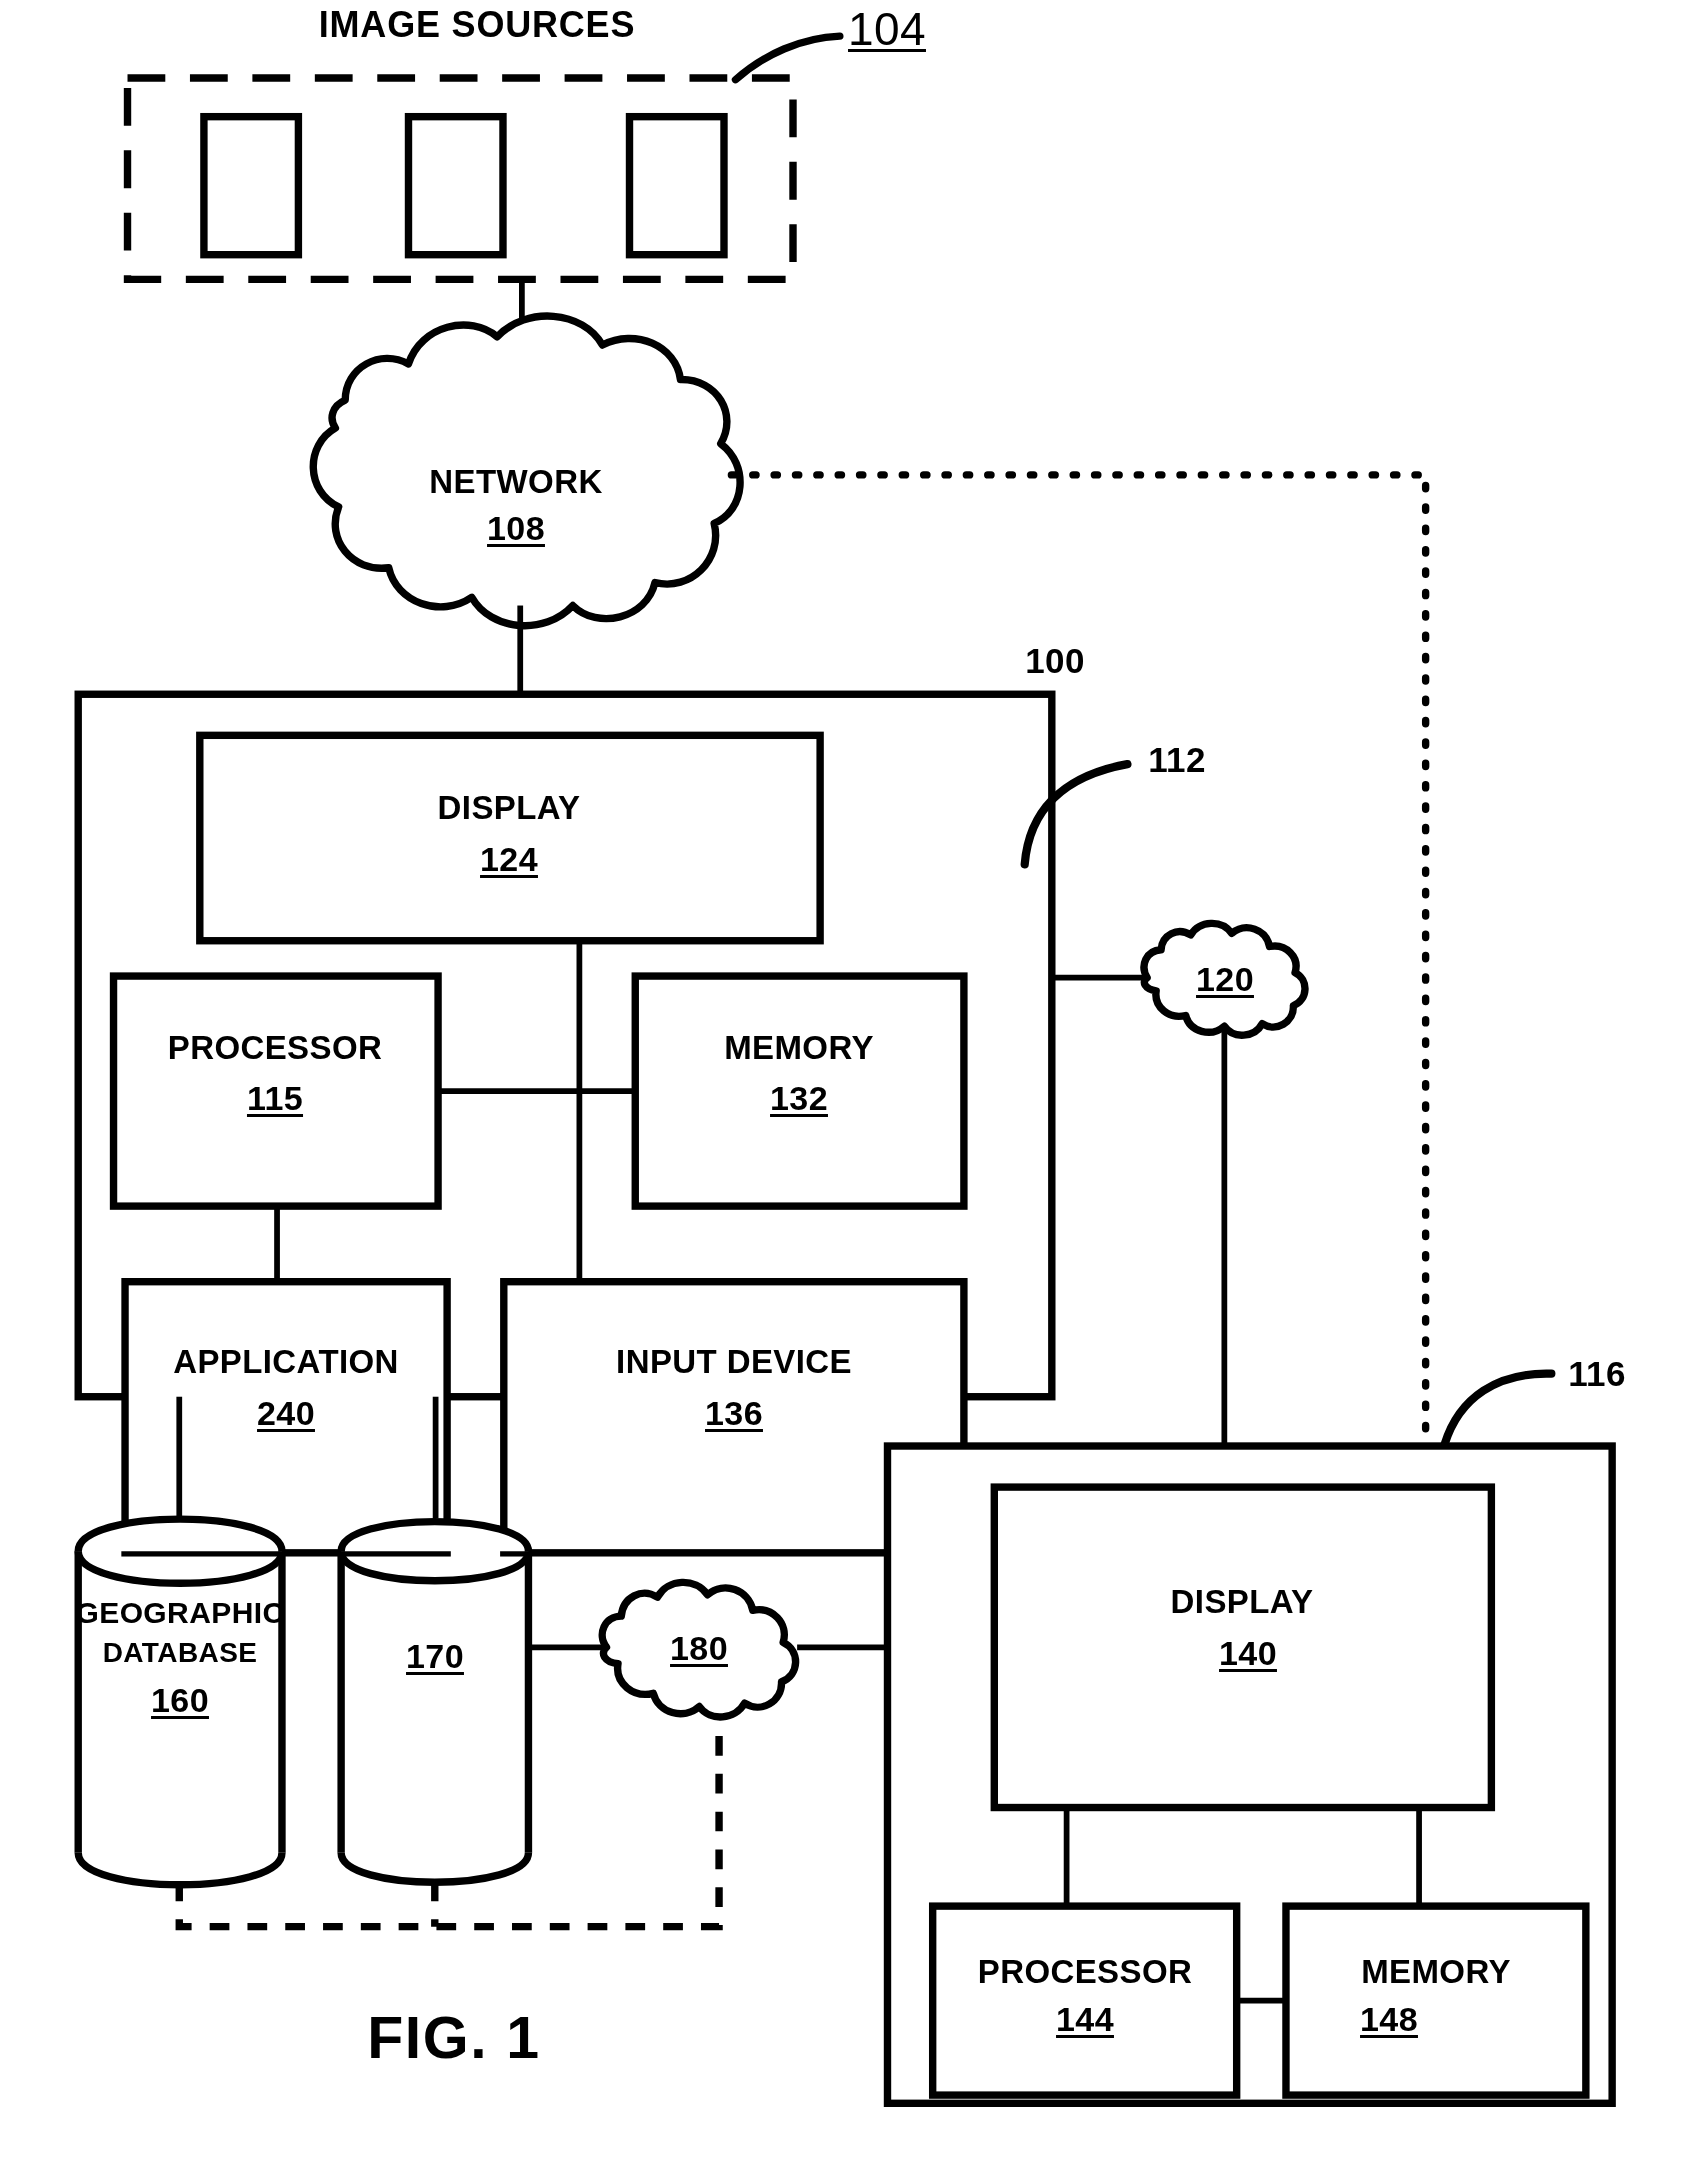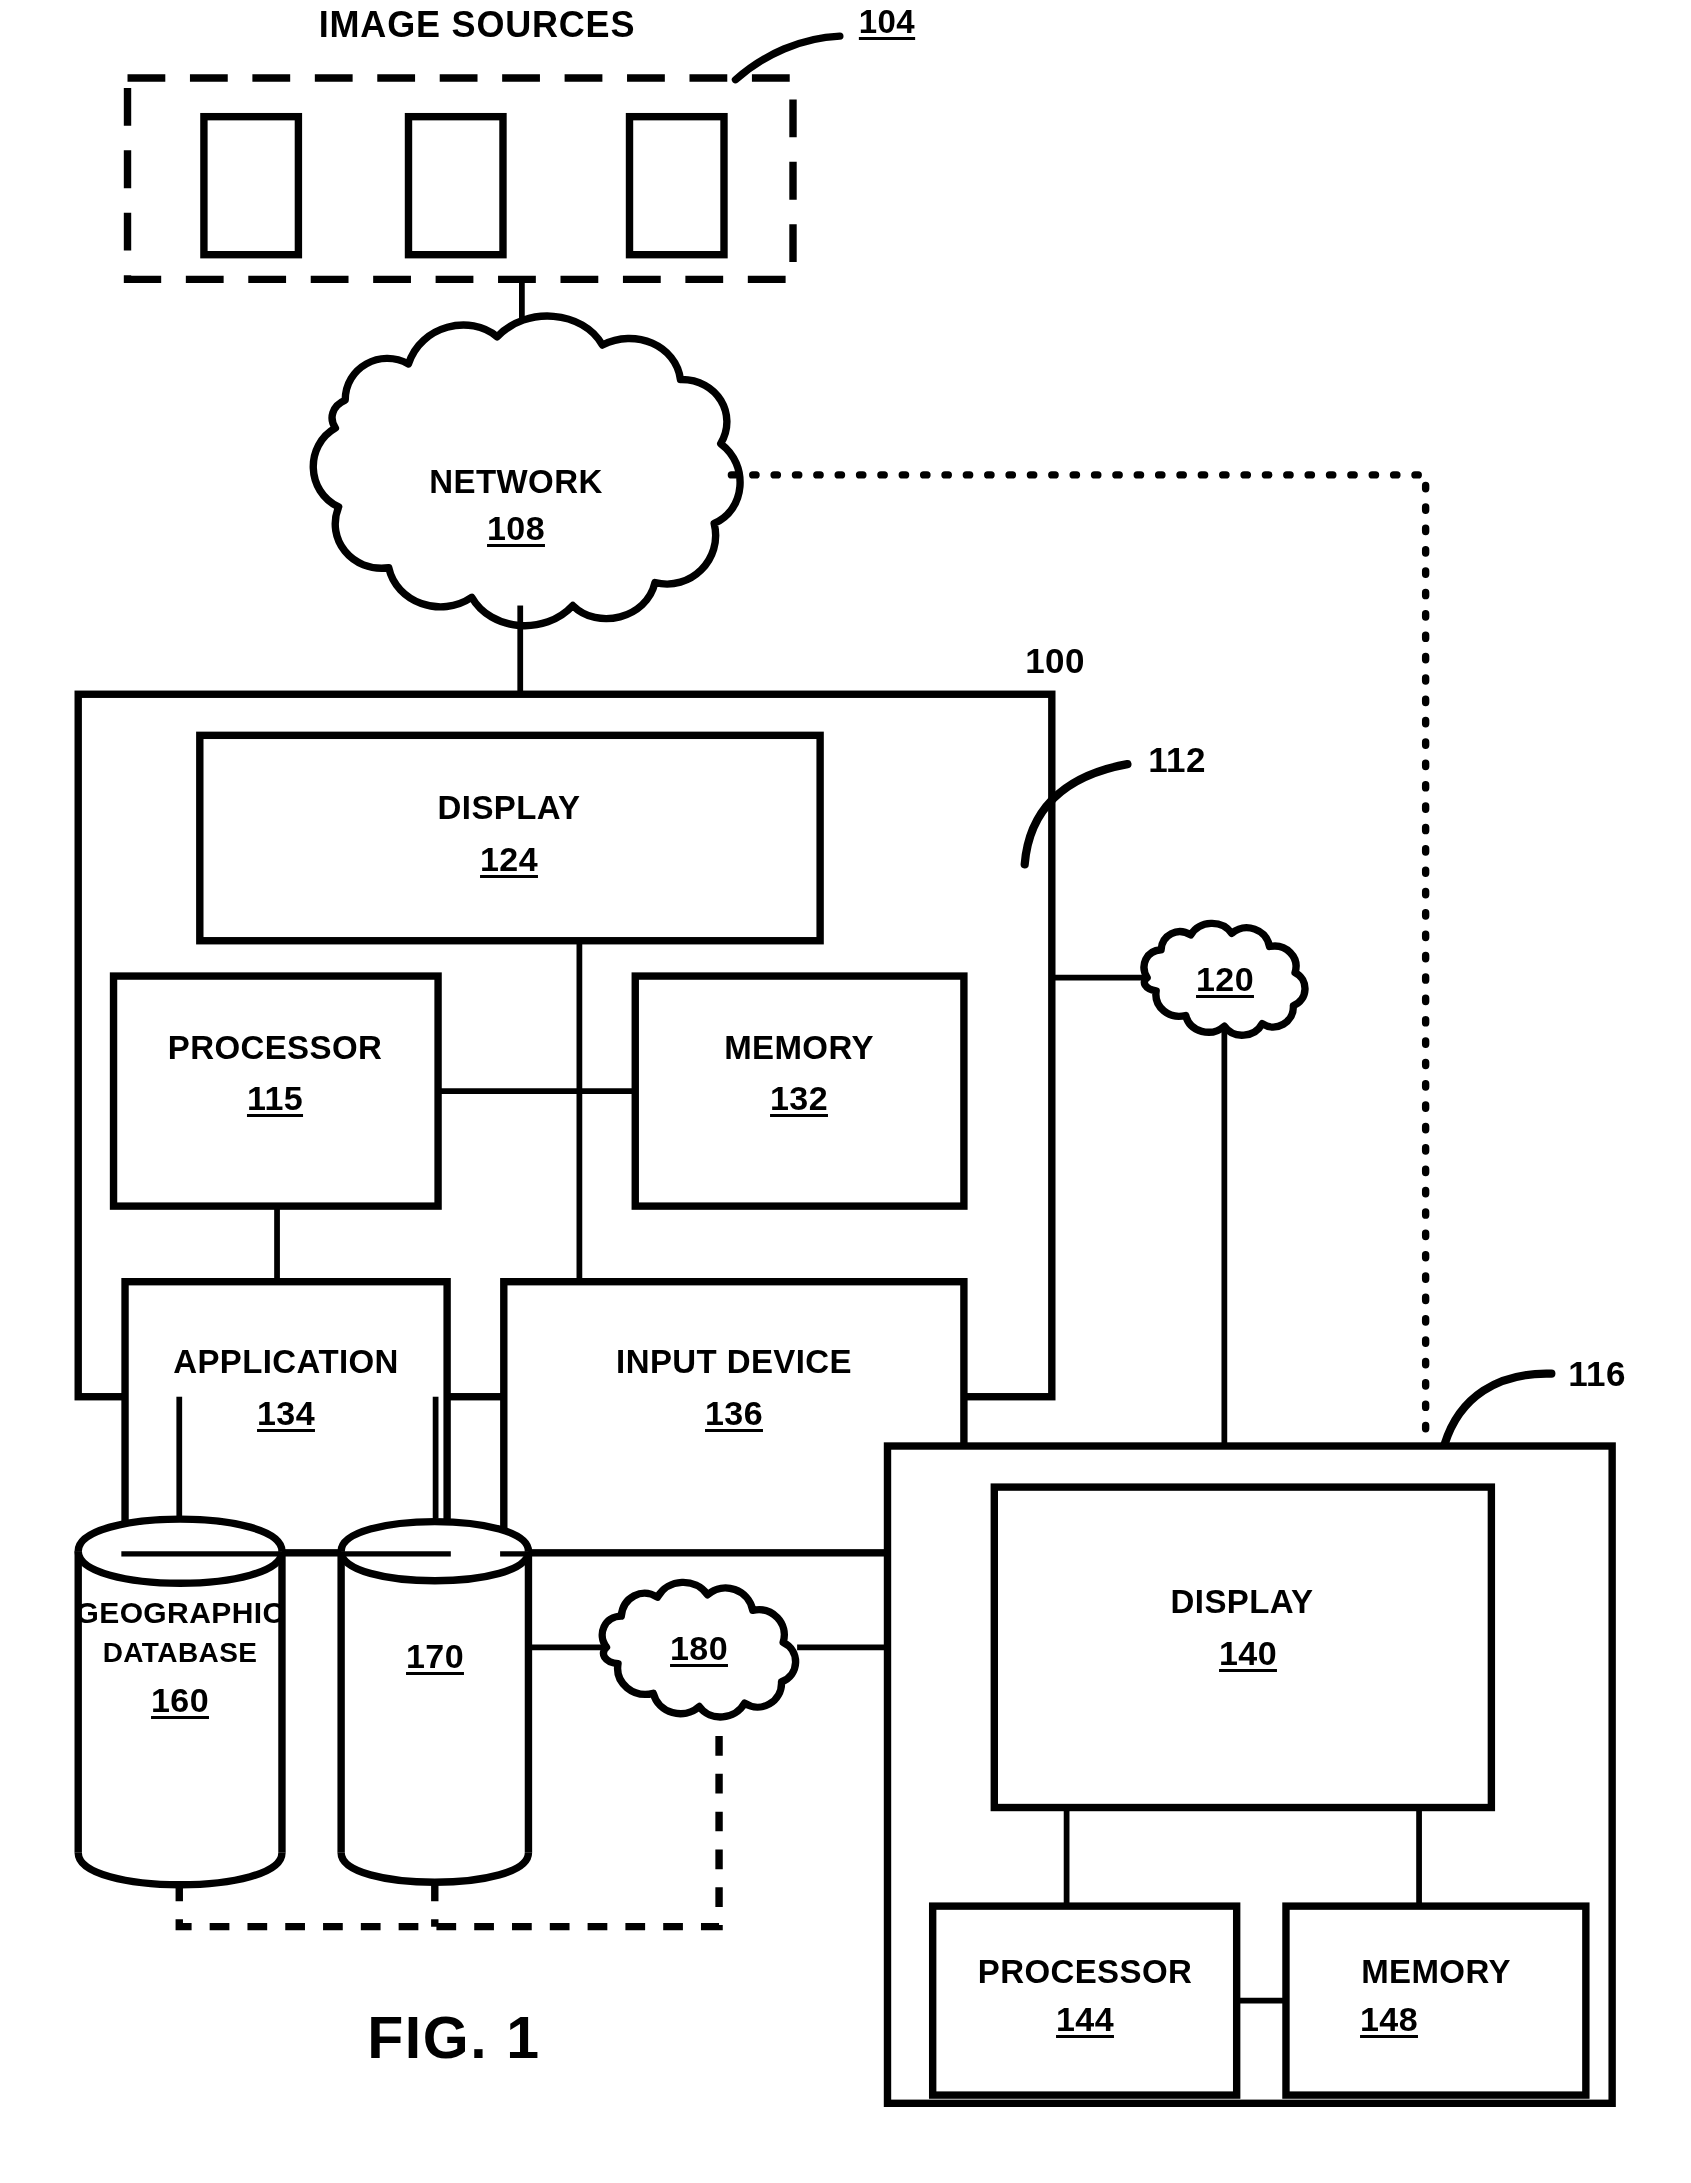--- a/index.html
+++ b/index.html
@@ -49,22 +49,22 @@
     text-underline-offset: 4.1px;
     text-decoration-thickness: 3.3px;
     transform: translate(-50%, 0);
   }
   .ref-plain {
     font-size: 35px;
     font-weight: bold;
     transform: translate(-50%, 0);
   }
   .ref-lead {
-    font-size: 33px;
-    font-weight: bold;
+    font-size: 46px;
+    font-weight: normal;
     text-decoration: underline;
     text-underline-offset: 4.1px;
     text-decoration-thickness: 3.3px;
     transform: translate(-50%, 0);
   }
   .title-label {
     font-size: 36px;
     font-weight: bold;
     transform: translate(-50%, 0);
     letter-spacing: 0.8px;
@@ -216,21 +216,21 @@
   <div class="lbl box-label" style="left:509px; top:790px;">DISPLAY</div>
   <div class="lbl ref-num" style="left:509px; top:840px;">124</div>
 
   <div class="lbl box-label" style="left:275px; top:1030px;">PROCESSOR</div>
   <div class="lbl ref-num" style="left:275px; top:1079px;">115</div>
 
   <div class="lbl box-label" style="left:799px; top:1030px;">MEMORY</div>
   <div class="lbl ref-num" style="left:799px; top:1079px;">132</div>
 
   <div class="lbl box-label" style="left:286px; top:1344px;">APPLICATION</div>
-  <div class="lbl ref-num" style="left:286px; top:1394px;">134</div>
+  <div class="lbl ref-num" style="left:286px; top:1394px;">240</div>
 
   <div class="lbl box-label" style="left:734px; top:1344px;">INPUT DEVICE</div>
   <div class="lbl ref-num" style="left:734px; top:1394px;">136</div>
 
   <div class="lbl ref-num" style="left:1225px; top:960px;">120</div>
 
   <div class="lbl box-label" style="left:180px; top:1596px; font-size:30px;">GEOGRAPHIC</div>
   <div class="lbl box-label" style="left:180px; top:1637px; font-size:28px;">DATABASE</div>
   <div class="lbl ref-num" style="left:180px; top:1681px;">160</div>
 

